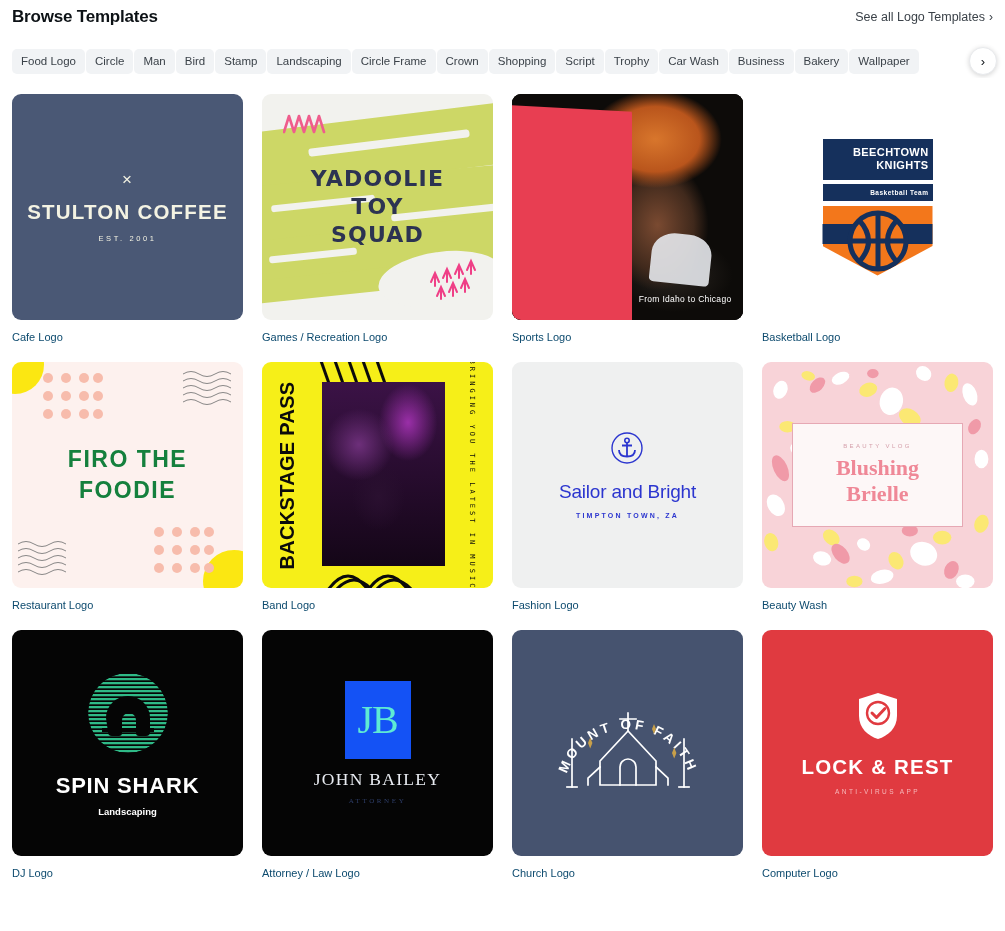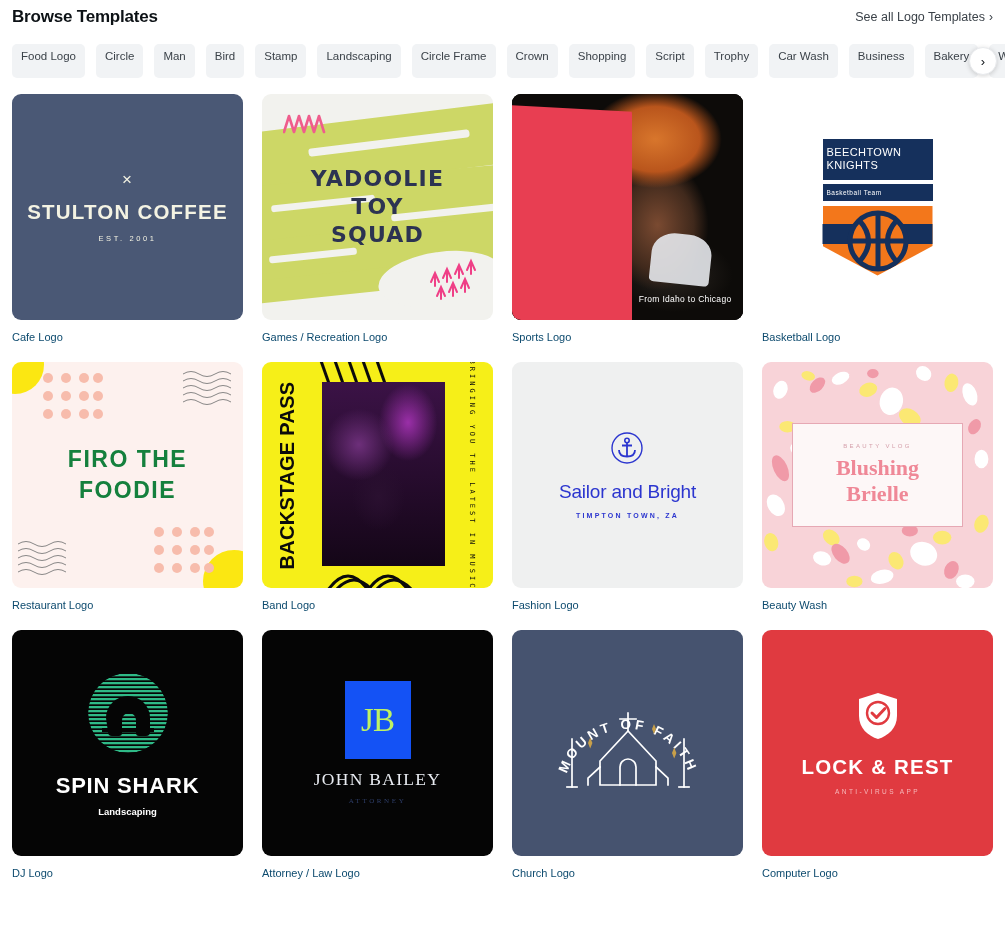--- a/index.html
+++ b/index.html
@@ -42,21 +42,22 @@
   
   .tagbar-wrap {
     position: relative;
     height: 34px;
     margin: 8px 0 0 0;
     padding: 0 12px;
     overflow: hidden;
   }
   .tagbar {
     display: flex;
-    gap: 11px;
+    gap: 1px;
+    align-items: center;
     height: 100%;
   }
   .chip {
     background: #f1f3f5;
     border-radius: 5px;
     font-size: 11.5px;
     color: #3b4249;
     padding: 6px 9px;
     white-space: nowrap;
     line-height: 13px;
@@ -178,22 +179,22 @@
   }
   .sp-cap {
     position: absolute; right: 5%; bottom: 7%;
     color: #ffffff; font-size: 8.5px; letter-spacing: .3px;
   }
 
   
   .t-basket { background: #ffffff; display:flex; align-items:center; justify-content:center; }
   .bb { position: relative; width: 110px; }
   .bb-bar {
-    background: #15305c; color: #ffffff; text-align: left;
-    font-weight: 400;
+    background: #15305c; color: #ffffff; text-align: right;
+    font-weight: 700;
   }
   .bb-top { padding: 7px 4px; font-size: 11px; line-height: 13.5px; letter-spacing: .4px; }
   .bb-sub { margin-top: 4px; padding: 5px 4px; font-size: 6.5px; letter-spacing: .5px; }
   .bb-shield {
     margin-top: 5px; height: 70px; background: #f3771b;
     clip-path: polygon(0 0, 100% 0, 100% 58%, 50% 100%, 0 58%);
     position: relative;
   }
   .bb-band {
     position: absolute; left: -12px; right: -12px; top: 18px;
@@ -286,22 +287,22 @@
   .dj-sub { color: #ffffff; font-size: 9.5px; font-weight: 700; margin-top: 7px; }
 
   
   .t-law { background: #050505; display: flex; align-items: center; justify-content: center; }
   .law-inner { text-align: center; }
   .law-box {
     width: 66px; height: 78px; background: #1452f5; margin: 0 auto;
     display: flex; align-items: center; justify-content: center;
   }
   .law-mono {
-    font-family: "Liberation Serif", serif; color: #bef264;
-    font-size: 33px; line-height: 36px; letter-spacing: -1px;
+    font-family: "Liberation Serif", serif; color: #5eead4;
+    font-size: 40px; line-height: 36px; letter-spacing: -1px;
   }
   .law-name {
     font-family: "Liberation Serif", serif; color: #e9ecf2;
     font-size: 17.5px; letter-spacing: 1.3px; margin-top: 10px;
   }
   .law-sub {
     font-family: "Liberation Serif", serif; color: #2f3f6b;
     font-size: 7px; letter-spacing: 2.6px; margin-top: 7px;
   }
 

